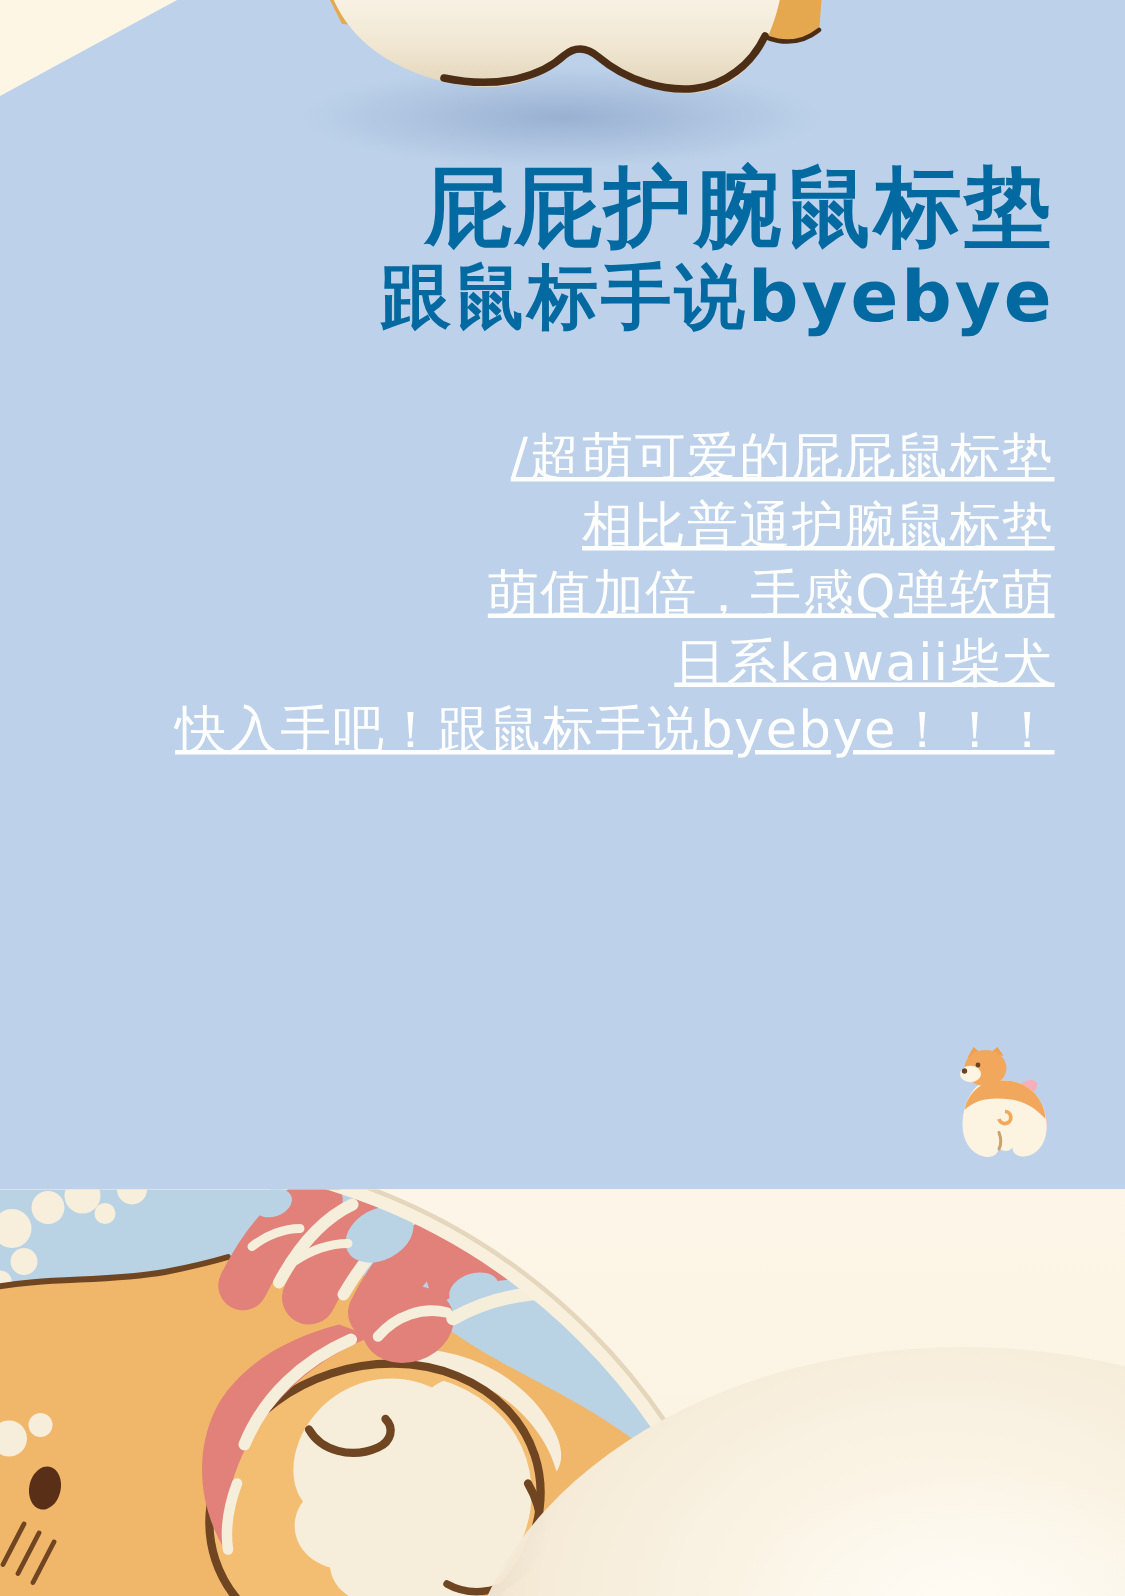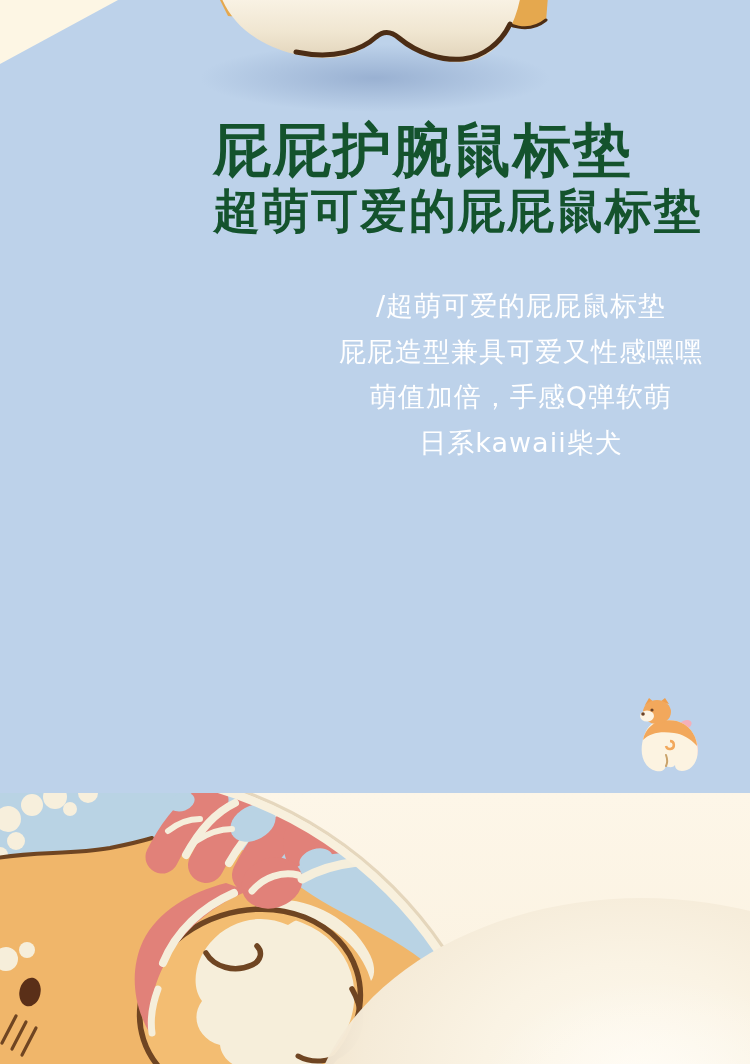--- a/index.html
+++ b/index.html
@@ -9,31 +9,31 @@
     font-family:"DejaVu Sans","Liberation Sans",sans-serif;
   }
   
   .hero-panel{
     position:absolute; left:0; top:0; width:750px; height:793px;
     background:#bdd2ea;
     clip-path:polygon(118px 0, 750px 0, 750px 793px, 0 793px, 0 64px);
   }
   .top-pillow{position:absolute; left:0; top:0; width:750px; height:120px;}
   .title-block{
-    position:absolute; top:116px; right:47px; text-align:left; color:#14532d;
+    position:absolute; top:104px; right:47px; text-align:right; color:#0369a1;
   }
   .hero-title{
     font-size:58px; font-weight:bold; letter-spacing:2px; line-height:68px; white-space:nowrap;
   }
   .hero-subtitle{
     font-size:47px; font-weight:bold; letter-spacing:2px; line-height:54px; white-space:nowrap;
   }
   .body-lines{
-    position:absolute; top:283px; right:47px; text-align:center; color:#ffffff;
-    font-size:27px; letter-spacing:1px; line-height:45.6px;
+    position:absolute; top:283px; right:47px; text-align:right; color:#ffffff;
+    font-size:34px; letter-spacing:1px; line-height:45.6px;text-decoration:underline;
   }
   .body-lines .line{white-space:nowrap;}
   .mascot{position:absolute; left:630px; top:698px; width:72px; height:76px;}
   
   .photo-section{
     position:absolute; left:0; top:793px; width:750px; height:271px;
   }
   .photo-section svg{display:block;}
 </style>
 </head>
@@ -61,28 +61,29 @@
       <path d="M 546,20 C 530,33 506,29 494,11" fill="none" stroke="#4c2d15" stroke-width="3" stroke-linecap="round"></path>
       <path d="M 220,-6 C 231,24 256,44 294,54 C 334,64 360,54 374,40
                C 382,32 392,32 400,39 C 419,56 444,64 464,62
                C 494,59 514,34 521,-6 Z" fill="url(#pillowG)"></path>
       <path d="M 296,52 C 334,60 362,50 376,37 C 383,31 391,31 399,38
                C 418,54 443,61 463,59 C 483,57 501,43 510,24" fill="none" stroke="#4c2d15" stroke-width="5" stroke-linecap="round"></path>
     </svg>
 
     <div class="title-block">
       <div class="hero-title">屁屁护腕鼠标垫</div>
-      <div class="hero-subtitle">超萌可爱的屁屁鼠标垫</div>
+      <div class="hero-subtitle">跟鼠标手说byebye</div>
     </div>
 
     <div class="body-lines">
       <div class="line">/超萌可爱的屁屁鼠标垫</div>
-      <div class="line">屁屁造型兼具可爱又性感嘿嘿</div>
+      <div class="line">相比普通护腕鼠标垫</div>
       <div class="line">萌值加倍，手感Q弹软萌</div>
       <div class="line">日系kawaii柴犬</div>
+      <div class="line">快入手吧！跟鼠标手说byebye！！！</div>
     </div>
 
     <svg class="mascot" viewBox="0 0 72 76" xmlns="http://www.w3.org/2000/svg">
 
       <path d="M 52,34 C 63,38 68,48 63,60" fill="none" stroke="#f3abb5" stroke-width="6" stroke-linecap="round"></path>
       <path d="M 54,36 C 60,46 58,58 50,64" fill="none" stroke="#f3abb5" stroke-width="5" stroke-linecap="round"></path>
       <ellipse cx="55" cy="27" rx="7" ry="4.5" fill="#f4b0ba" transform="rotate(-25 55 27)"></ellipse>
       <ellipse cx="56" cy="36" rx="6.5" ry="4" fill="#eb96a4" transform="rotate(20 56 36)"></ellipse>
       <circle cx="50" cy="32" r="5" fill="#f2a2ae"></circle>
 

